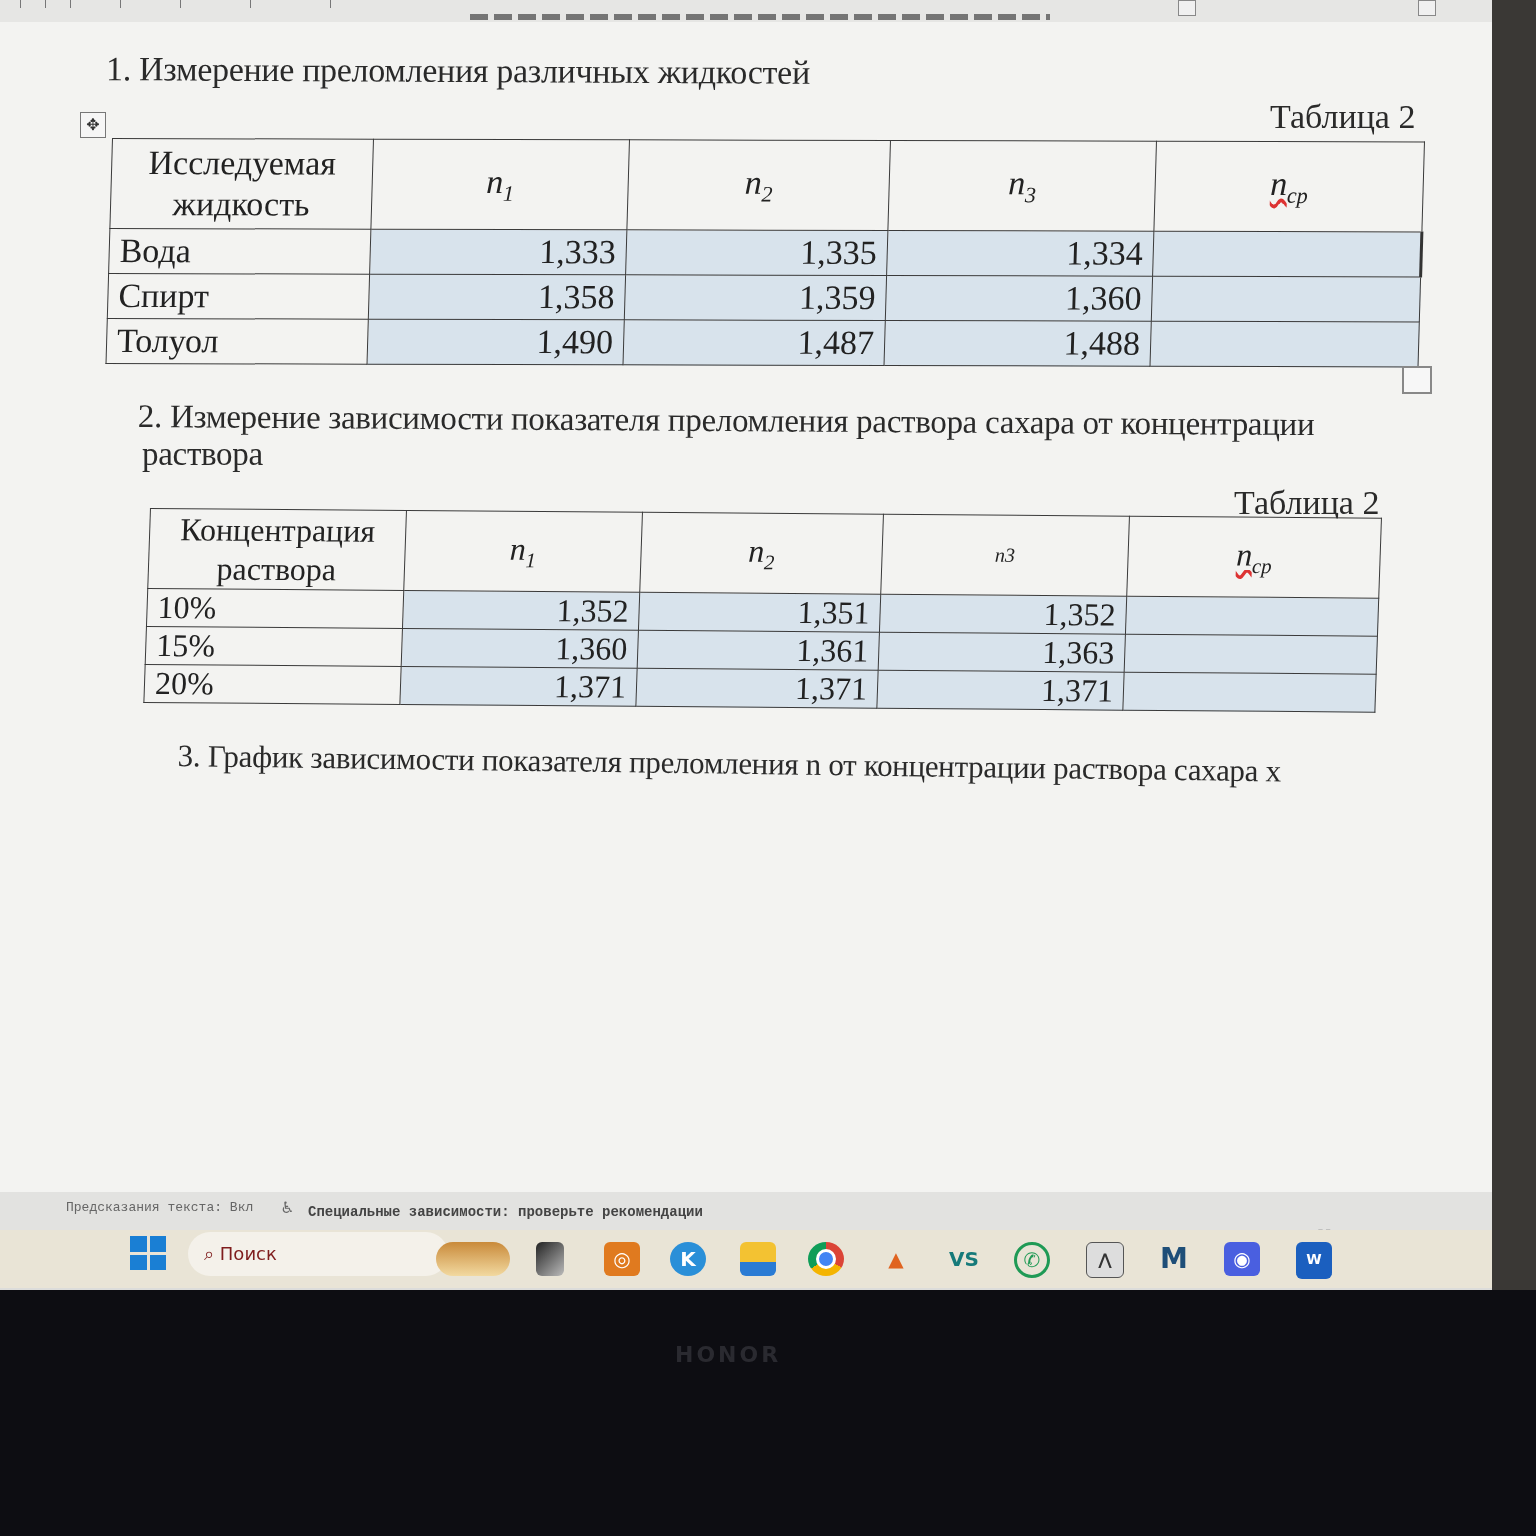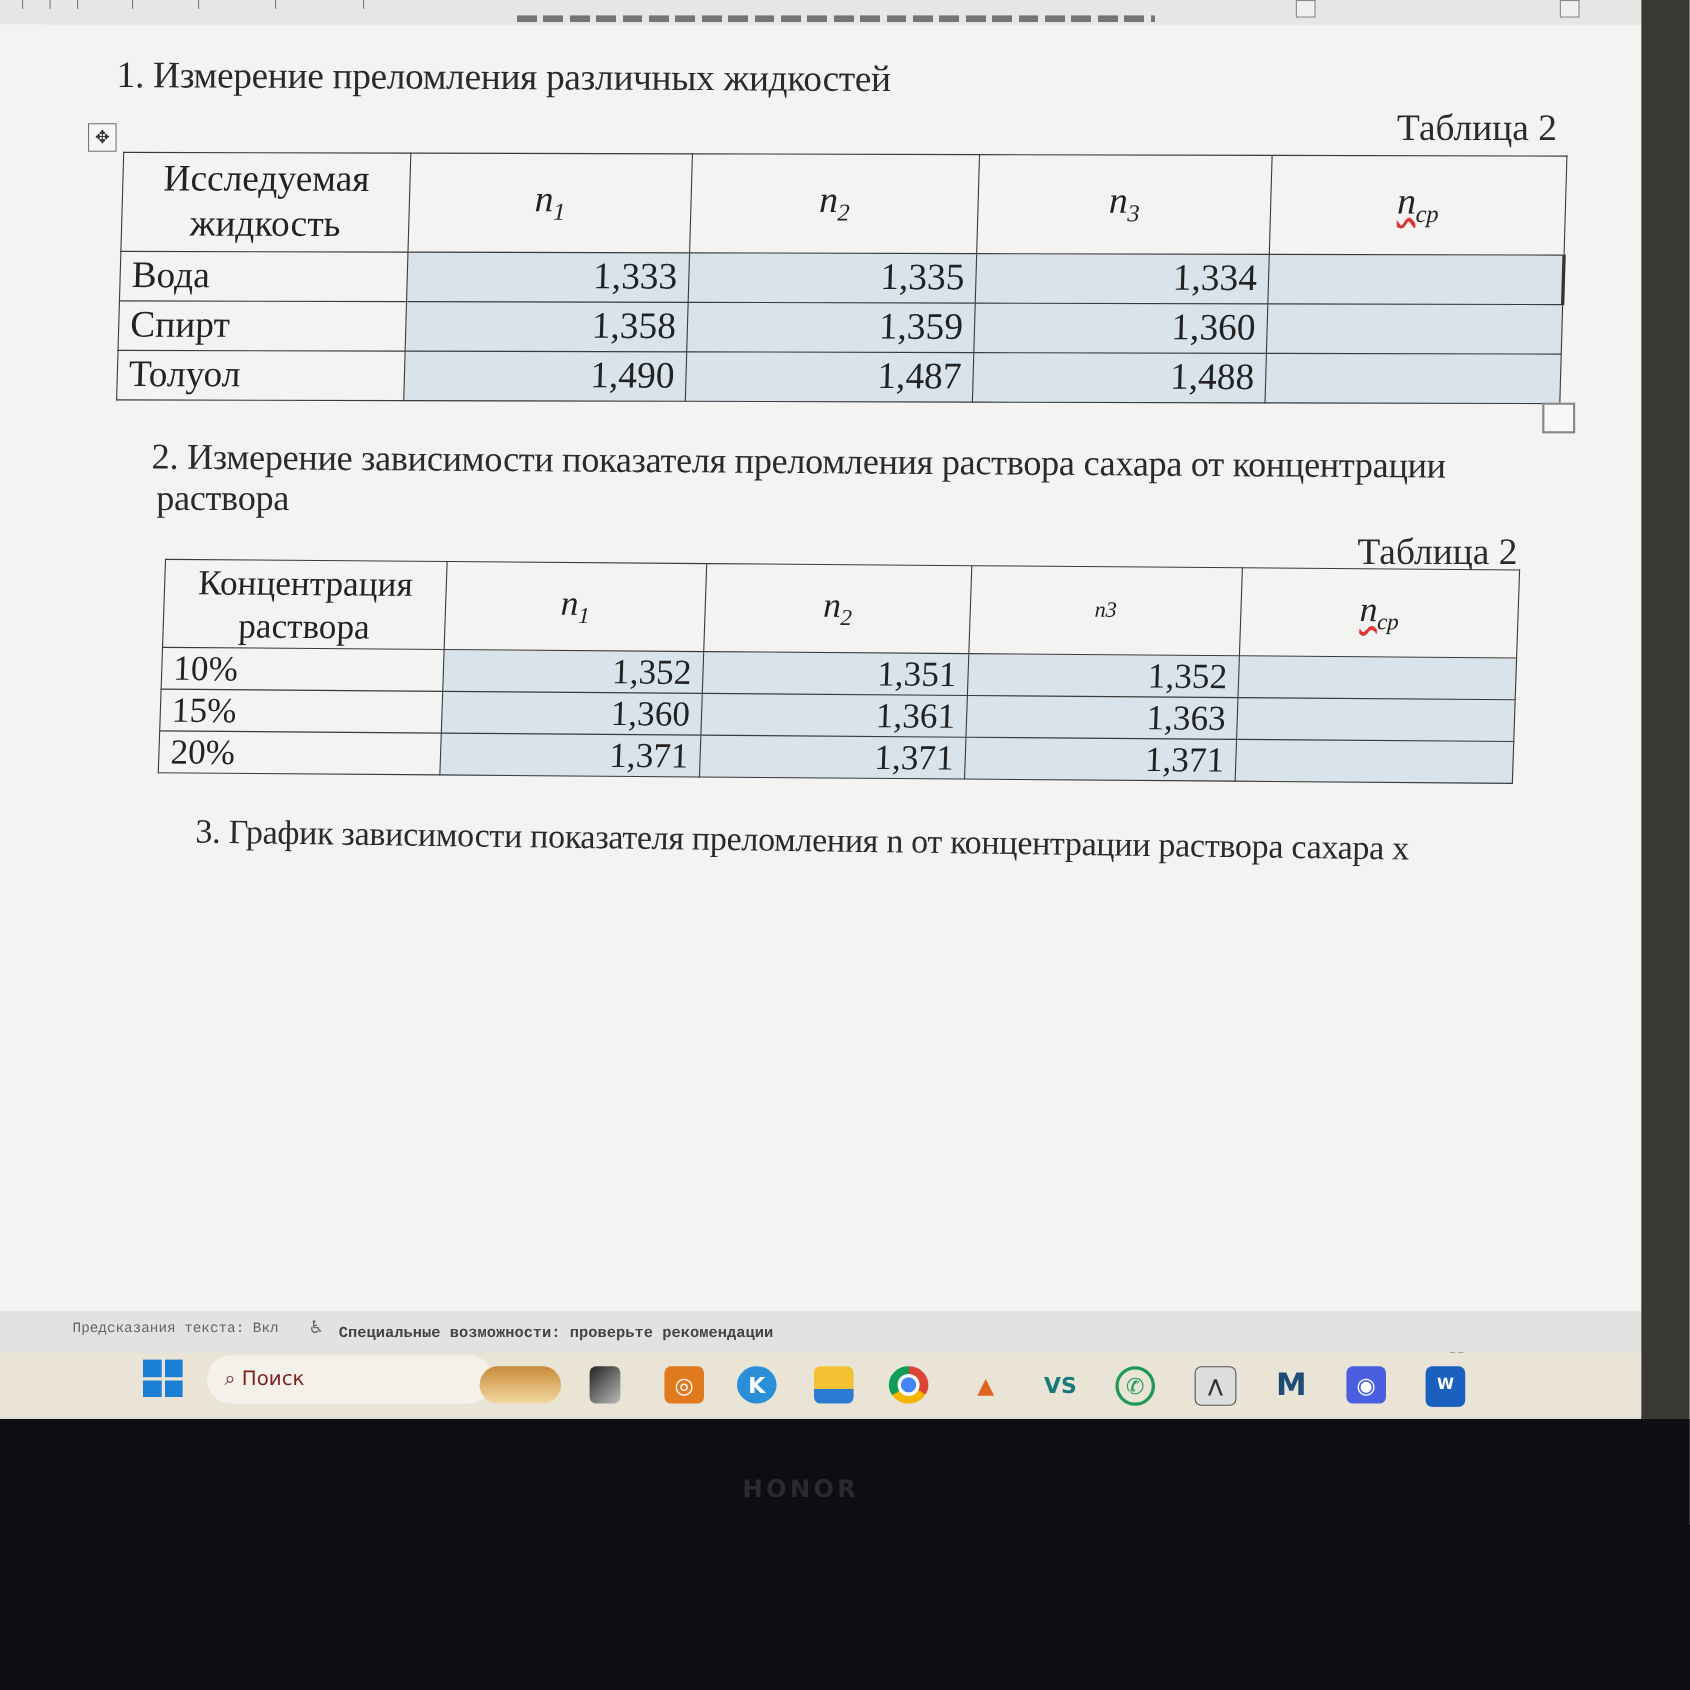--- a/index.html
+++ b/index.html
@@ -139,21 +139,21 @@
       <td class="empty"></td>
     </tr>
   </tbody>
     </table>
 
   <div class="heading" style="left:178px; top:738px; font-size:31px; transform:rotate(0.8deg); transform-origin:left top;">3. График зависимости показателя преломления n от концентрации раствора сахара x</div>
 
   <div class="statusbar">
     <span class="item" style="left:66px;">Предсказания текста: Вкл</span>
     <span class="item" style="left:282px; font-size:18px; top:4px;">♿</span>
-    <span class="item bold" style="left:308px; top:12px;">Специальные возможности: проверьте рекомендации</span>
+    <span class="item bold" style="left:308px; top:12px;">Специальные зависимости: проверьте рекомендации</span>
     <span class="item" style="left:1318px; top:36px; font-size:18px;">⛶</span>
     <span class="item" style="left:1346px; top:40px;">Фокусировка</span>
     <span class="item" style="left:1488px; top:36px; font-size:18px;">▦</span>
   </div>
 
   <div class="taskbar">
     <div class="start">
         <span></span>
         <span></span>
         <span></span>

